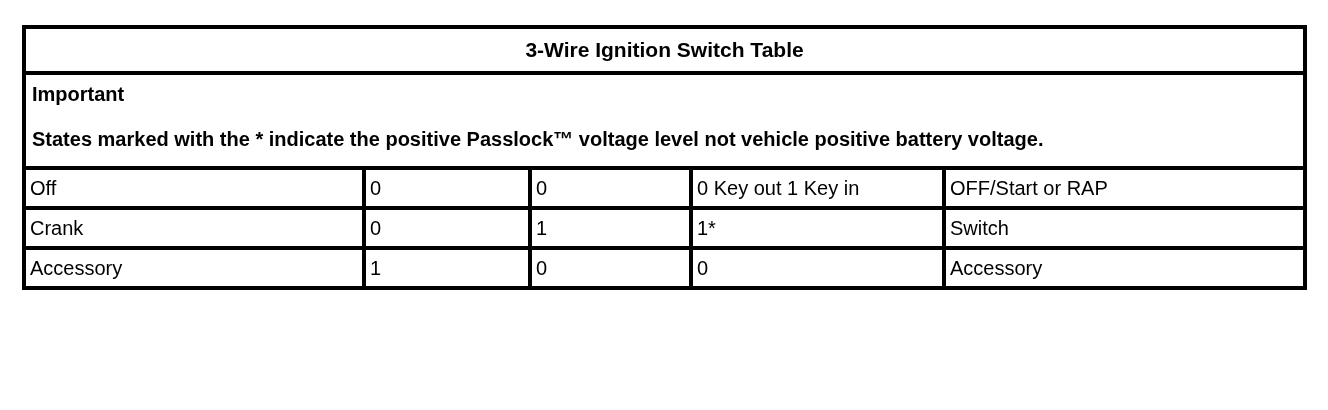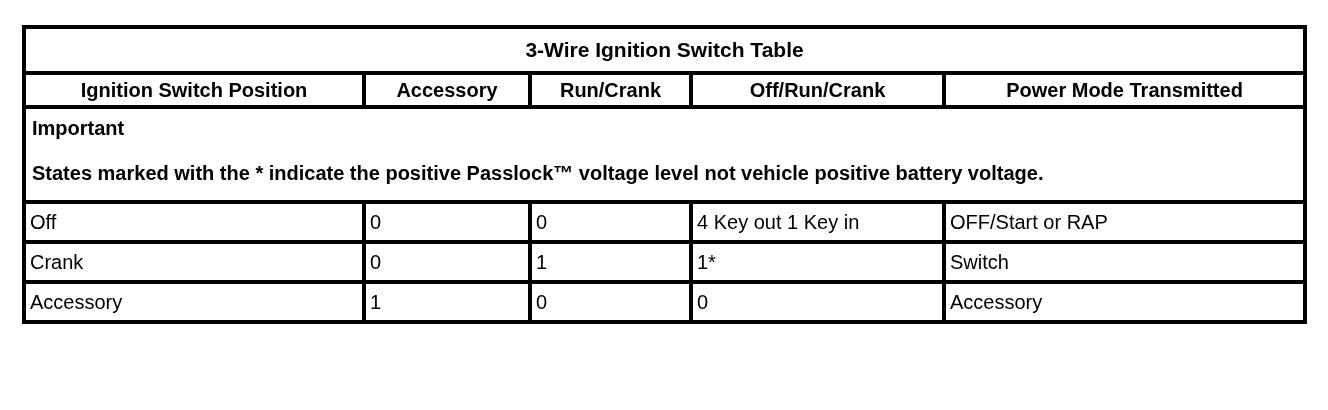--- a/index.html
+++ b/index.html
@@ -73,38 +73,31 @@
     <col style="width:340px">
     <col style="width:166px">
     <col style="width:161px">
     <col style="width:253px">
     <col style="width:361px">
   </colgroup>
   <tbody>
     <tr>
       <td class="title-cell" colspan="5">3-Wire Ignition Switch Table</td>
     </tr>
-    <tr class="hdr">
-      <td>Ignition Switch Position</td>
-      <td>Accessory</td>
-      <td>Run/Crank</td>
-      <td>Off/Run/Crank</td>
-      <td>Power Mode Transmitted</td>
-    </tr>
     <tr>
       <td class="note-cell" colspan="5">
         <div>Important</div>
         <div class="note-body">States marked with the * indicate the positive Passlock™ voltage level not vehicle positive battery voltage.</div>
       </td>
     </tr>
     <tr class="data">
       <td>Off</td>
       <td>0</td>
       <td>0</td>
-      <td>4 Key out 1 Key in</td>
+      <td>0 Key out 1 Key in</td>
       <td>OFF/Start or RAP</td>
     </tr>
     <tr class="data">
       <td>Crank</td>
       <td>0</td>
       <td>1</td>
       <td>1*</td>
       <td>Switch</td>
     </tr>
     <tr class="data">

